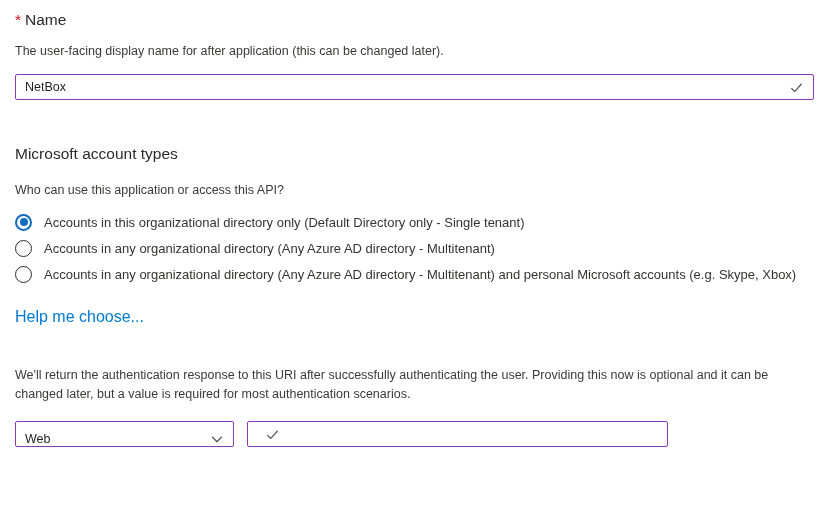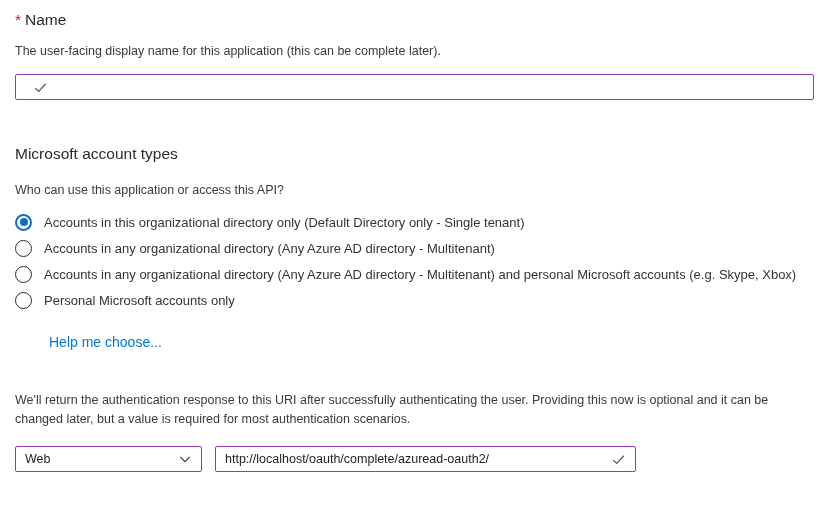--- a/index.html
+++ b/index.html
@@ -47,46 +47,47 @@
   .radio.checked{border:2px solid var(--radio-selected-blue,#0f6cbf);}
   .radio.checked::after{
     content:"";width:8px;height:8px;border-radius:50%;
     background:var(--radio-selected-blue,#0f6cbf);
   }
   .radio-label{
     margin-left:12px;font-size:13px;color:#343433;white-space:nowrap;
   }
 
   .help-link{
-    display:inline-block;margin-top:21px;font-size:14px;
-    color:var(--link-blue,#0078d4);text-decoration:none;cursor:pointer;margin-left:34px;
+    display:inline-block;margin-top:21px;font-size:16px;
+    color:var(--link-blue,#0078d4);text-decoration:none;cursor:pointer;
   }
 
   .redirect-section{margin-top:40px;}
   .redirect-desc{margin-top:28px;max-width:799px;}
 
   .uri-row{display:flex;margin-top:17px;gap:13px;}
   .platform-select{
-    box-sizing:border-box;width:187px;height:26px;
+    box-sizing:border-box;width:219px;height:26px;
     border:1px solid var(--accent-purple,#9139b6);border-radius:2px;
-    display:flex;align-items:center;justify-content:space-between;
+    display:flex;align-items:flex-end;justify-content:space-between;
     padding:0 9px;font-size:12.5px;color:#1f1f1f;cursor:pointer;background:#fff;
   }
   .uri-box{width:421px;margin-top:0;}
 </style>
 </head>
 <body>
 
 <div class="page">
 
   <h2 class="section-title"><span class="req">*</span><span>Name</span></h2>
 
-  <p class="desc">The user-facing display name for this application (this can be complete later).</p>
+  <p class="desc">The user-facing display name for after application (this can be changed later).</p>
 
   <div class="textbox">
+    <input type="text" value="NetBox" style="">
     <svg class="check-icon" width="15" height="15" viewBox="0 0 16 16">
       <path d="M2.5 8.8 L6.2 12.2 L13.5 4" fill="none" stroke="#575757" stroke-width="1.3"></path>
     </svg>
   </div>
 
   <div class="section">
     <h2 class="section-title">Microsoft account types</h2>
 
     <p class="question">Who can use this application or access this API?</p>
 
@@ -96,42 +97,37 @@
         <span class="radio-label">Accounts in this organizational directory only (Default Directory only - Single tenant)</span>
       </label>
       <label class="radio-row">
         <span class="radio"></span>
         <span class="radio-label">Accounts in any organizational directory (Any Azure AD directory - Multitenant)</span>
       </label>
       <label class="radio-row">
         <span class="radio"></span>
         <span class="radio-label">Accounts in any organizational directory (Any Azure AD directory - Multitenant) and personal Microsoft accounts (e.g. Skype, Xbox)</span>
       </label>
-      <label class="radio-row">
-        <span class="radio"></span>
-        <span class="radio-label">Personal Microsoft accounts only</span>
-      </label>
     </div>
 
     <a class="help-link">Help me choose...</a>
   </div>
 
   <div class="redirect-section">
 
     <p class="desc redirect-desc">We'll return the authentication response to this URI after successfully authenticating the user. Providing this now is optional and it can be changed later, but a value is required for most authentication scenarios.</p>
 
     <div class="uri-row">
       <div class="platform-select">
         <span>Web</span>
         <svg width="14" height="14" viewBox="0 0 16 16">
           <path d="M2.5 5.5 L8 11 L13.5 5.5" fill="none" stroke="#3b3b3b" stroke-width="1.3"></path>
         </svg>
       </div>
       <div class="textbox uri-box">
-        <input type="text" value="http://localhost/oauth/complete/azuread-oauth2/" style="">
         <svg class="check-icon" width="15" height="15" viewBox="0 0 16 16">
           <path d="M2.5 8.8 L6.2 12.2 L13.5 4" fill="none" stroke="#575757" stroke-width="1.3"></path>
         </svg>
       </div>
     </div>
   </div>
 
 </div>
 
 </body></html>

